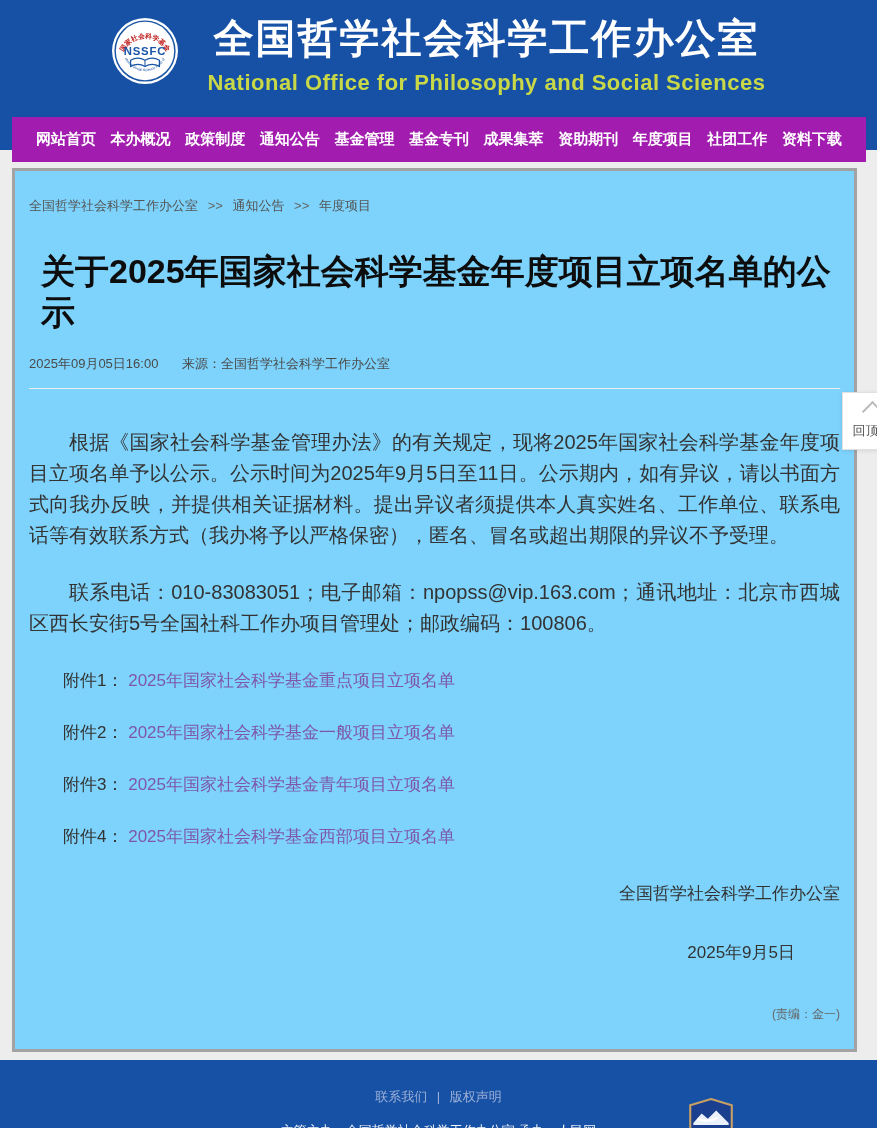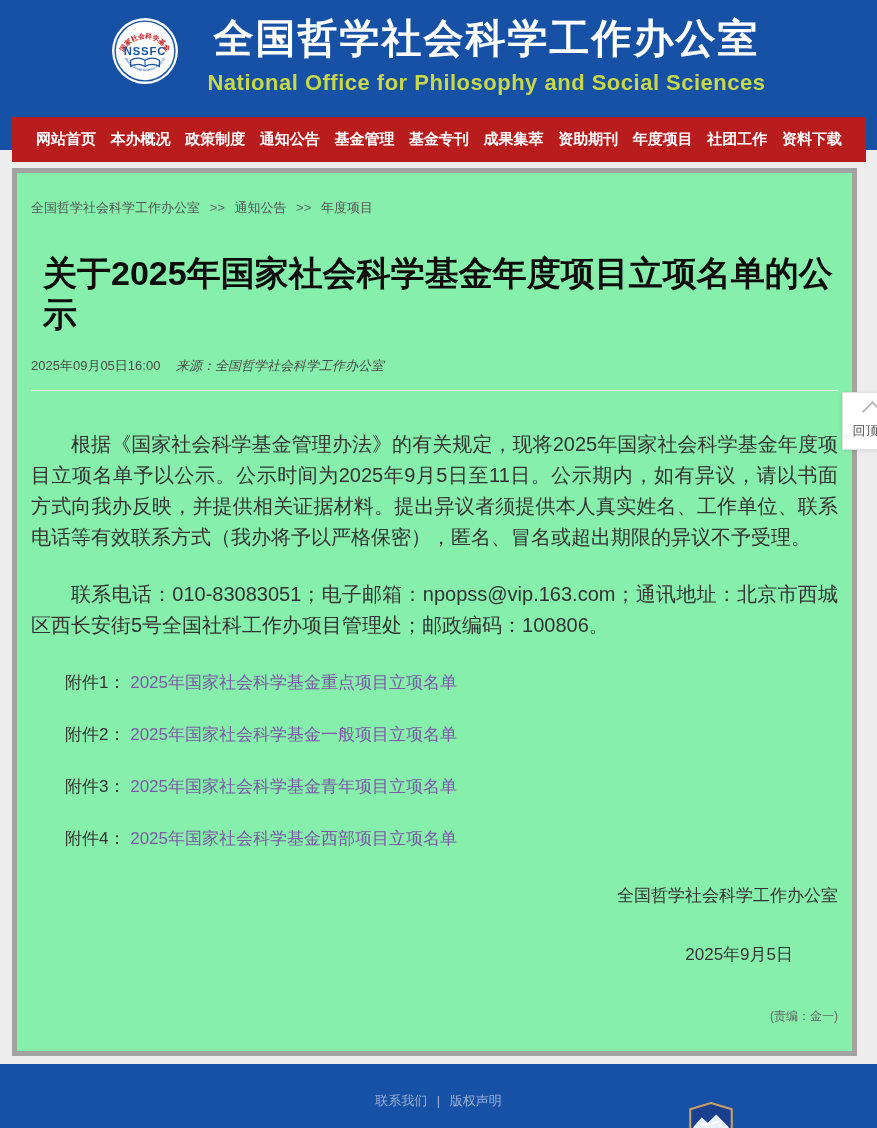--- a/index.html
+++ b/index.html
@@ -7,32 +7,32 @@
         font-family:"Liberation Sans","DejaVu Sans",sans-serif;}
   
   .header{background:#1751a5;height:150px;position:relative;z-index:1;}
   .header-inner{display:flex;justify-content:center;align-items:flex-start;padding-top:15px;gap:28px;}
   .logo-wrap{margin-top:2px;cursor:pointer;}
   .title-block{text-align:center;}
   .site-title{color:#ffffff;font-family:"DejaVu Serif","Liberation Serif",serif;font-weight:bold;
               font-size:40px;letter-spacing:2px;line-height:1.15;white-space:nowrap;}
   .site-subtitle{color:#c8d847;font-size:22px;font-weight:bold;margin-top:9px;letter-spacing:.5px;white-space:nowrap;}
   
-  .nav{position:relative;z-index:2;margin:-33px 11px 0 12px;height:45px;background:#b91c1c;
+  .nav{position:relative;z-index:2;margin:-33px 11px 0 12px;height:45px;background:#a21caf;
        display:flex;align-items:center;justify-content:space-between;padding:0 24px;}
   .nav-item{color:#fff;font-weight:bold;font-size:15px;white-space:nowrap;cursor:pointer;}
   
   .main{padding:6px 20px 8px 12px;}
-  .card{background:#86efac;border:5px solid #a3a3a3;padding:0 14px 26px 14px;}
+  .card{background:#7dd3fc;border:3px solid #a3a3a3;padding:0 14px 26px 14px;}
   .breadcrumb{padding-top:26px;font-size:13px;color:#555;}
   .breadcrumb .crumb{cursor:pointer;}
   .breadcrumb .sep{margin:0 6px;color:#666;}
   .article-title{font-size:34px;font-weight:bold;color:#0d0d0d;margin:36px 0 0 12px;line-height:1.2;}
   .meta{margin-top:22px;font-size:13px;color:#4a4a4a;}
-  .meta .src{margin-left:12px;font-style:italic;}
+  .meta .src{margin-left:20px;}
   .divider{border-bottom:1px solid #ededed;margin-top:15px;}
   .body-text{margin-top:38px;font-size:20px;line-height:31px;color:#333;text-align:justify;}
   .body-text p{margin:0 0 26px 0;text-indent:2em;}
   .attachments{margin-top:26px;}
   .attach-row{margin:0 0 21px 0;font-size:17px;line-height:31px;color:#333;text-indent:2em;}
   .attach-link{color:#7e57a8;cursor:pointer;text-decoration:none;}
   .signature{text-align:right;font-size:17px;color:#333;margin-top:30px;}
   .sig-date{margin-top:36px;padding-right:45px;}
   .sig-editor{margin-top:42px;font-size:12px;color:#666;}
   

